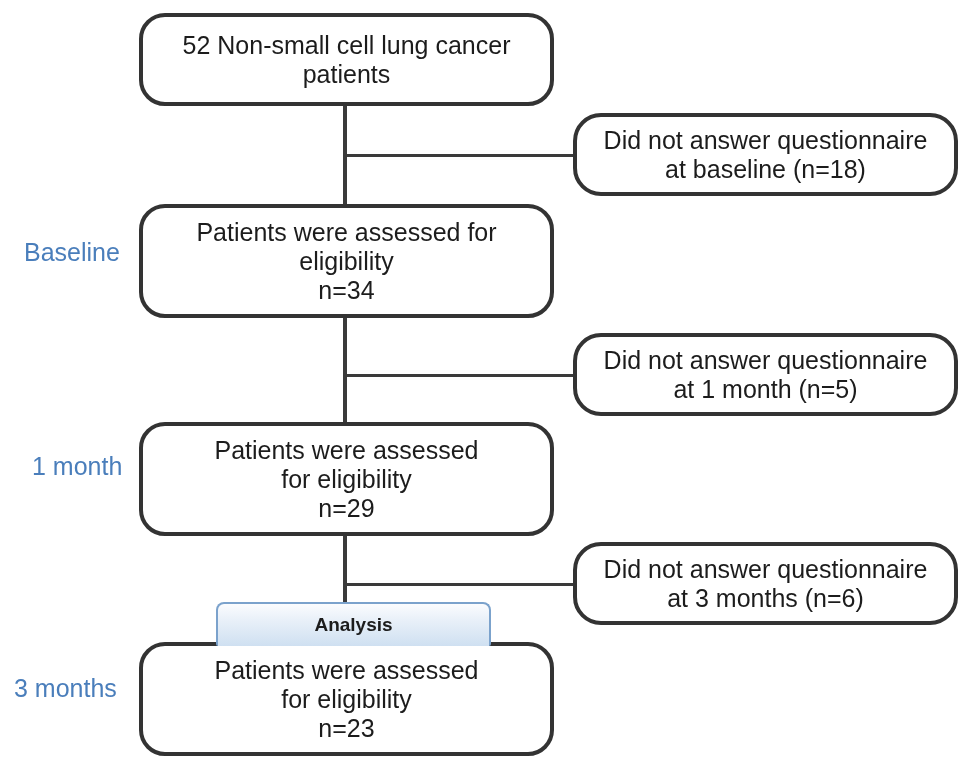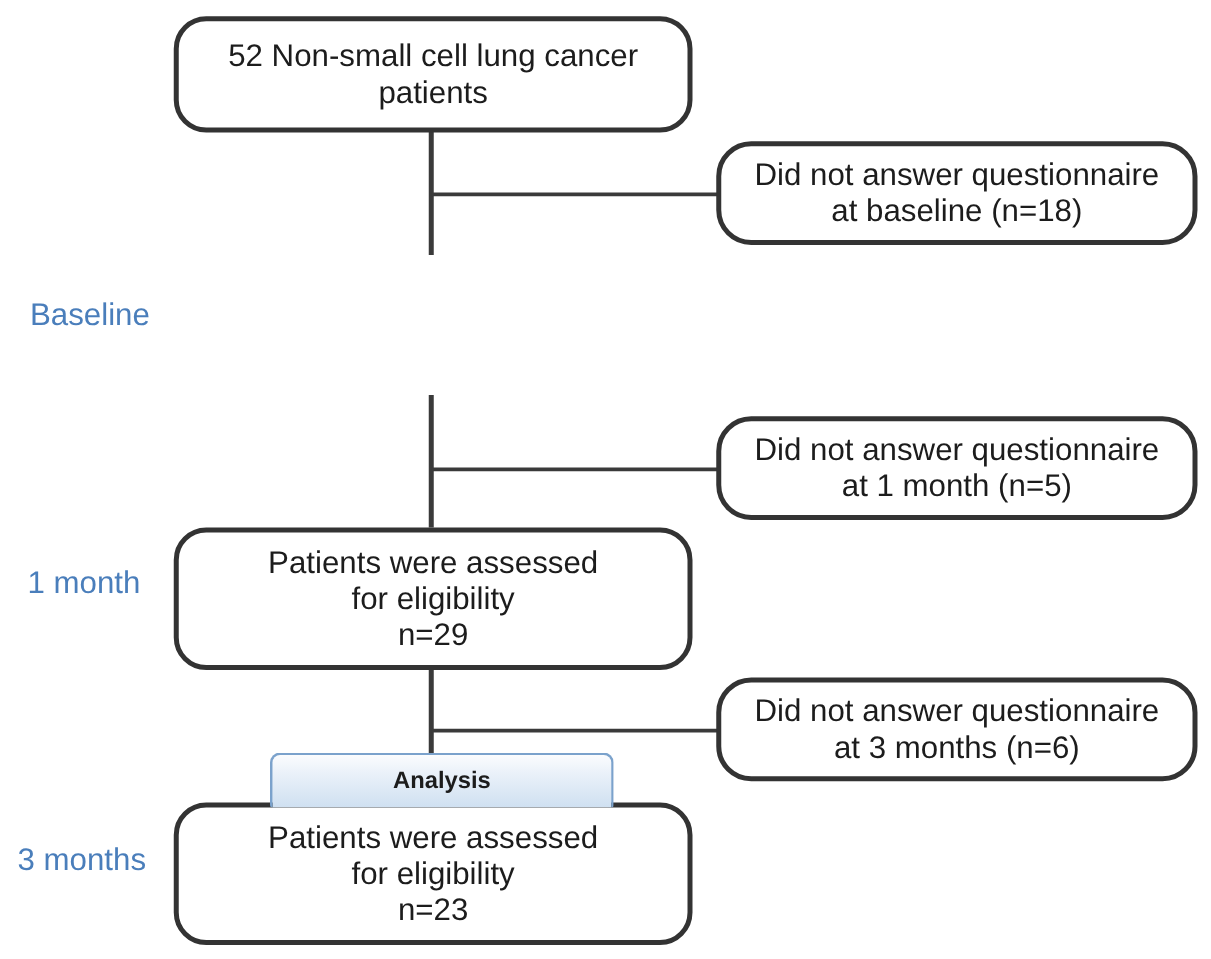--- a/index.html
+++ b/index.html
@@ -95,20 +95,25 @@
   <div class="line-h" style="left:345px; top:374px; width:230px;"></div>
 
   <div class="line-v" style="left:343px; top:534px; height:108px;"></div>
   <div class="line-h" style="left:345px; top:583px; width:230px;"></div>
 
   <div class="box box-main" style="left:139px; top:13px; width:415px; height:93px;">
     <span class="box-text">52 Non-small cell lung cancer
 patients</span>
   </div>
 
+  <div class="box box-main" style="left:139px; top:204px; width:415px; height:114px;">
+    <span class="box-text">Patients were assessed for
+eligibility
+n=34</span>
+  </div>
 
   <div class="box box-main" style="left:139px; top:422px; width:415px; height:114px;">
     <span class="box-text">Patients were assessed
 for eligibility
 n=29</span>
   </div>
 
   <div class="box box-main" style="left:139px; top:642px; width:415px; height:114px;">
     <span class="box-text">Patients were assessed
 for eligibility
@@ -128,16 +133,16 @@
     <span class="box-text">Did not answer questionnaire
 at 1 month (n=5)</span>
   </div>
 
   <div class="box box-excl" style="left:573px; top:542px; width:385px; height:83px;">
     <span class="box-text">Did not answer questionnaire
 at 3 months (n=6)</span>
   </div>
 
   <div class="stage-label" style="left:24px; top:238px;">Baseline</div>
-  <div class="stage-label" style="left:22px; top:452px;">1 month</div>
+  <div class="stage-label" style="left:32px; top:452px;">1 month</div>
   <div class="stage-label" style="left:14px; top:674px;">3 months</div>
 
 </div>
 
 </body></html>

